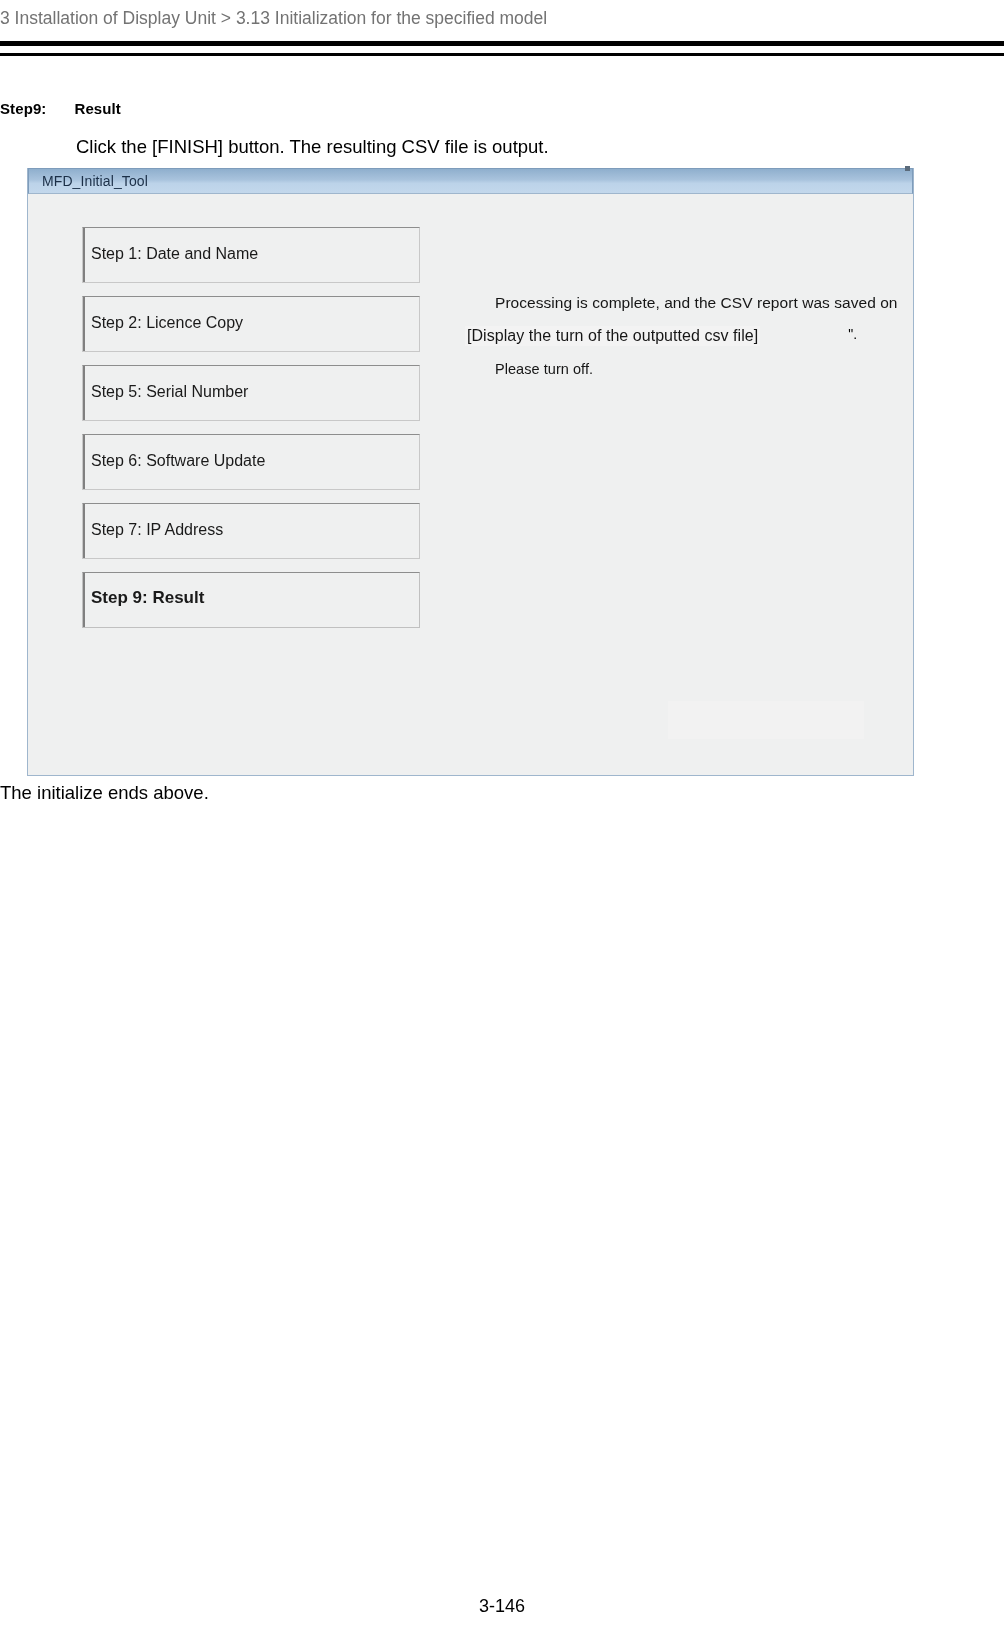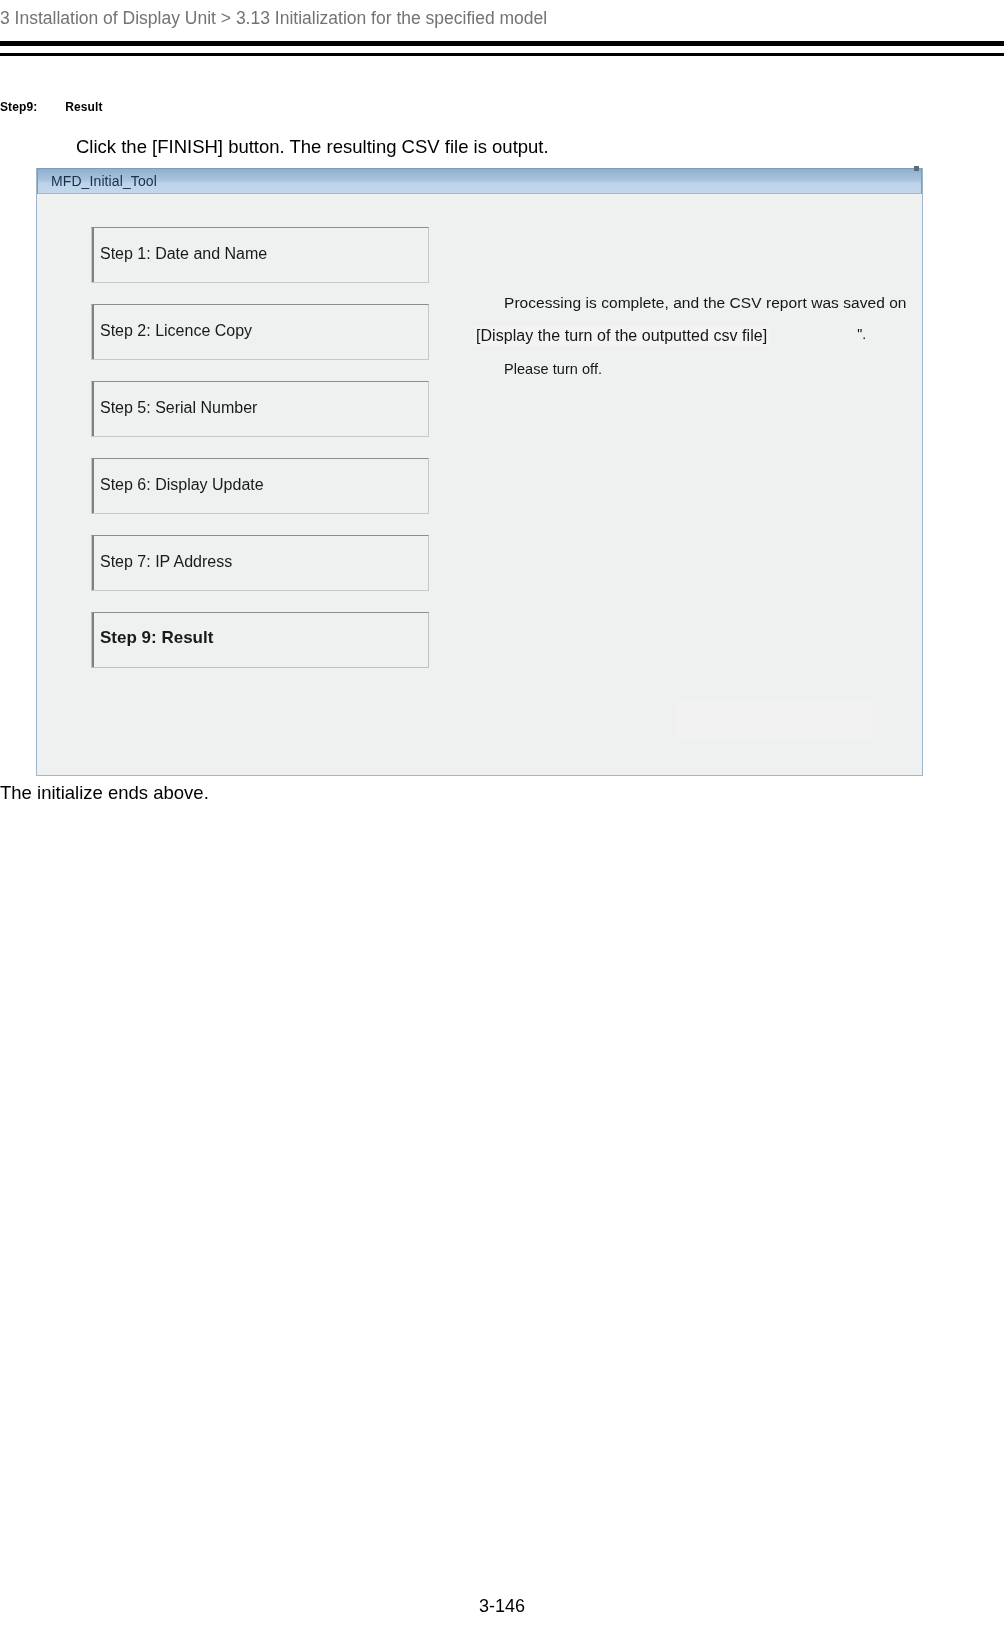--- a/index.html
+++ b/index.html
@@ -44,40 +44,40 @@
     width: 1004px;
     height: 3px;
     background: #000;
   }
 
   
   .step-heading {
     position: absolute;
     left: 0;
     top: 100px;
-    font-size: 12px;
+    font-size: 15px;
     font-weight: bold;
     letter-spacing: 0.1px;
     white-space: nowrap;
   }
   .step-heading .lbl { display: inline-block; }
   .step-heading .val { display: inline-block; margin-left: 28px; }
 
   .step-body {
     position: absolute;
     left: 76px;
     top: 136px;
     font-size: 18.5px;
     white-space: nowrap;
   }
 
   
   .app-window {
     position: absolute;
-    left: 36px;
+    left: 27px;
     top: 168px;
     width: 887px;
     height: 608px;
     background: #eff0f0;
     border: 1px solid #9fb6cd;
     border-top: none;
     box-sizing: border-box;
   }
   .titlebar {
     position: relative;
@@ -119,21 +119,21 @@
     top: 33px;
     width: 338px;
   }
   .step-item {
     position: relative;
     height: 56px;
     background: #eff0f0;
     border: 1px solid #c8c8c8;
     border-top: 1px solid #8d8d8d;
     box-sizing: border-box;
-    margin-bottom: 21px;
+    margin-bottom: 13px;
   }
   .step-item::before {
     content: "";
     position: absolute;
     left: 0;
     top: 0;
     bottom: 0;
     width: 2px;
     background: #808080;
   }
@@ -240,21 +240,21 @@
       <div class="step-item">
         <span class="step-label">Step 1: Date and Name</span>
       </div>
       <div class="step-item">
         <span class="step-label">Step 2: Licence Copy</span>
       </div>
       <div class="step-item">
         <span class="step-label">Step 5: Serial Number</span>
       </div>
       <div class="step-item">
-        <span class="step-label">Step 6: Display Update</span>
+        <span class="step-label">Step 6: Software Update</span>
       </div>
       <div class="step-item">
         <span class="step-label">Step 7: IP Address</span>
       </div>
       <div class="step-item active">
         <span class="step-label">Step 9: Result</span>
       </div>
     </div>
 
     <div class="message-pane">

